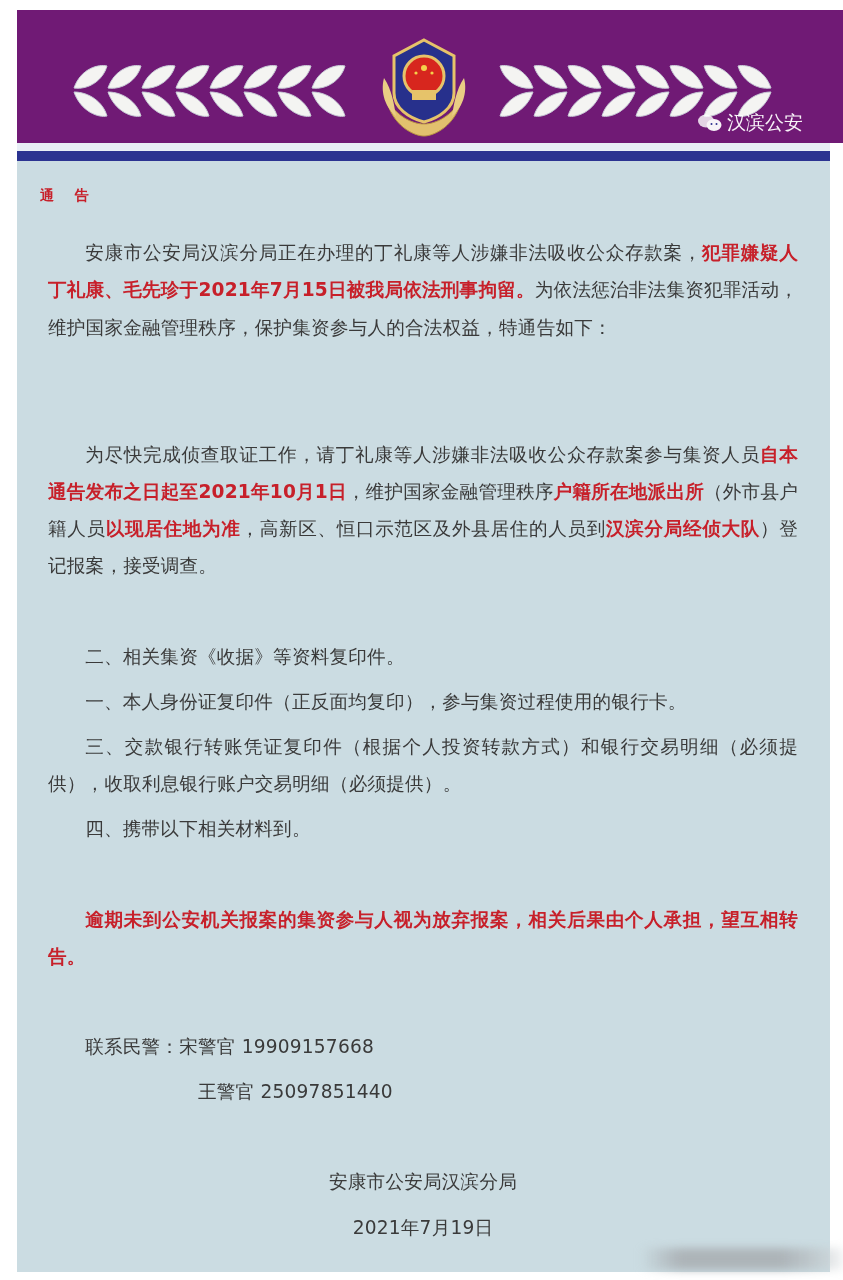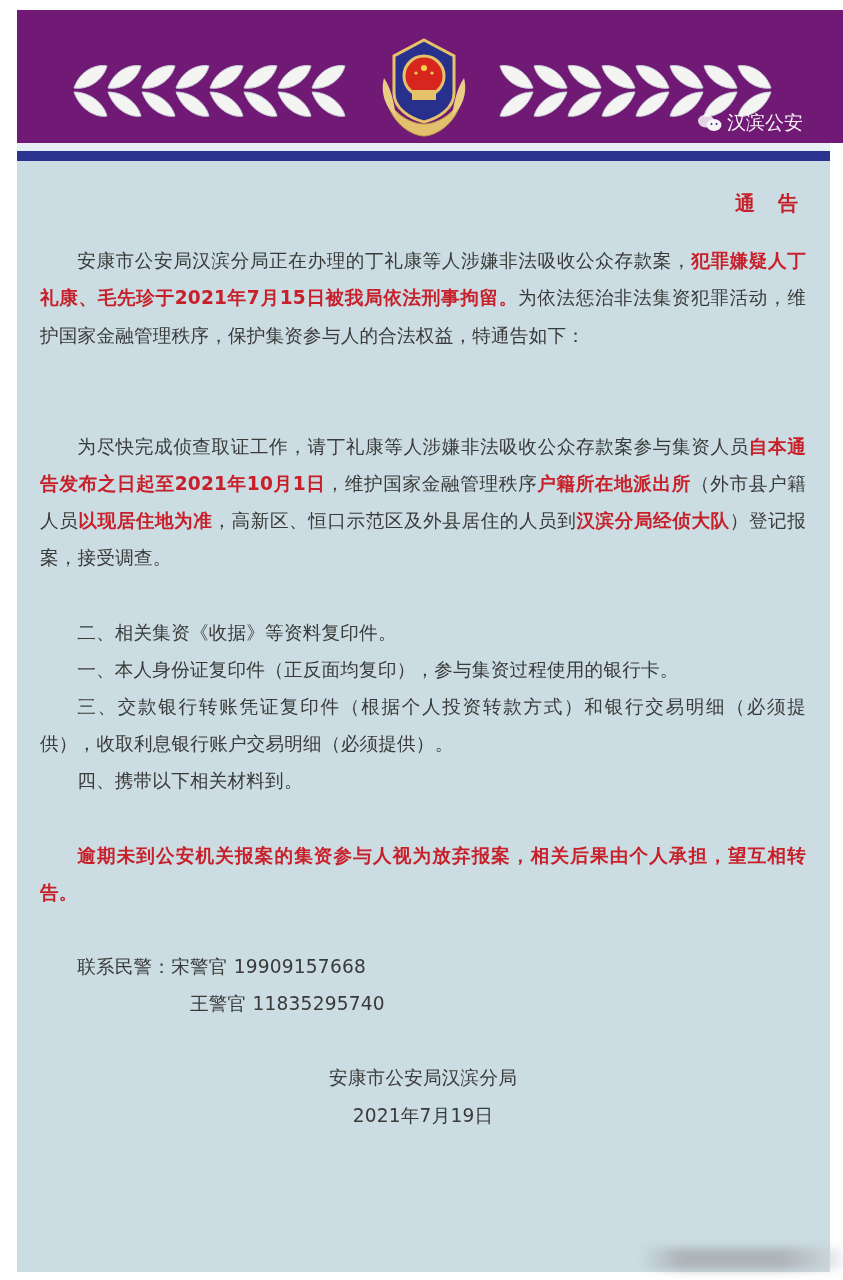--- a/index.html
+++ b/index.html
@@ -24,24 +24,24 @@
   .emblem { position: absolute; left: 357px; top: 28px; }
   .watermark {
     position: absolute; left: 680px; top: 100px; color: #ffffff; font-size: 19px;
     display: flex; align-items: center; gap: 4px; opacity: 0.95;
   }
   .body {
     position: absolute; left: 23px; top: 165px; width: 766px;
     font-size: 18.6px; line-height: 37.2px; color: #3a3a3a; letter-spacing: 0.2px;
   }
   .title {
-    text-align: right; color: #c7202a; font-weight: bold; font-size: 20px;
-    letter-spacing: 8px; margin-bottom: 20px; margin-top: 10px;
+    text-align: left; color: #c7202a; font-weight: bold; font-size: 14px;
+    letter-spacing: 8px; margin-bottom: 20px; margin-top: 2px;
   }
-  p { margin: 0; text-indent: 2em; text-align: justify; }
+  p { margin: 8px; text-indent: 2em; text-align: justify; }
   .gap { height: 37px; }
   .red { color: #c7202a; font-weight: bold; }
   .contact-indent2 { padding-left: 150px; text-indent: 0; }
   .sign { text-align: center; text-indent: 0; padding-right: 0; }
   .blur-strip {
     position: absolute; left: 640px; top: 1248px; width: 203px; height: 22px;
     background: linear-gradient(to right, rgba(190,196,200,0), rgba(170,176,180,0.9) 20%, rgba(170,176,180,0.9) 70%, rgba(220,224,226,0.4));
     filter: blur(4px);
   }
 </style>
@@ -118,20 +118,20 @@
     <p>二、相关集资《收据》等资料复印件。</p>
     <p>一、本人身份证复印件（正反面均复印），参与集资过程使用的银行卡。</p>
     <p>三、交款银行转账凭证复印件（根据个人投资转款方式）和银行交易明细（必须提供），收取利息银行账户交易明细（必须提供）。</p>
     <p>四、携带以下相关材料到。</p>
     <div class="gap"></div>
 
     <p class="red">逾期未到公安机关报案的集资参与人视为放弃报案，相关后果由个人承担，望互相转告。</p>
     <div class="gap"></div>
 
     <p><span>联系民警：</span><span>宋警官 19909157668</span></p>
-    <p class="contact-indent2">王警官 11835295740</p>
+    <p class="contact-indent2">王警官 25097851440</p>
     <div class="gap"></div>
 
     <p class="sign">安康市公安局汉滨分局</p>
     <p class="sign">2021年7月19日</p>
   </div>
 </div>
 <div class="blur-strip"></div>
 
 </body></html>

